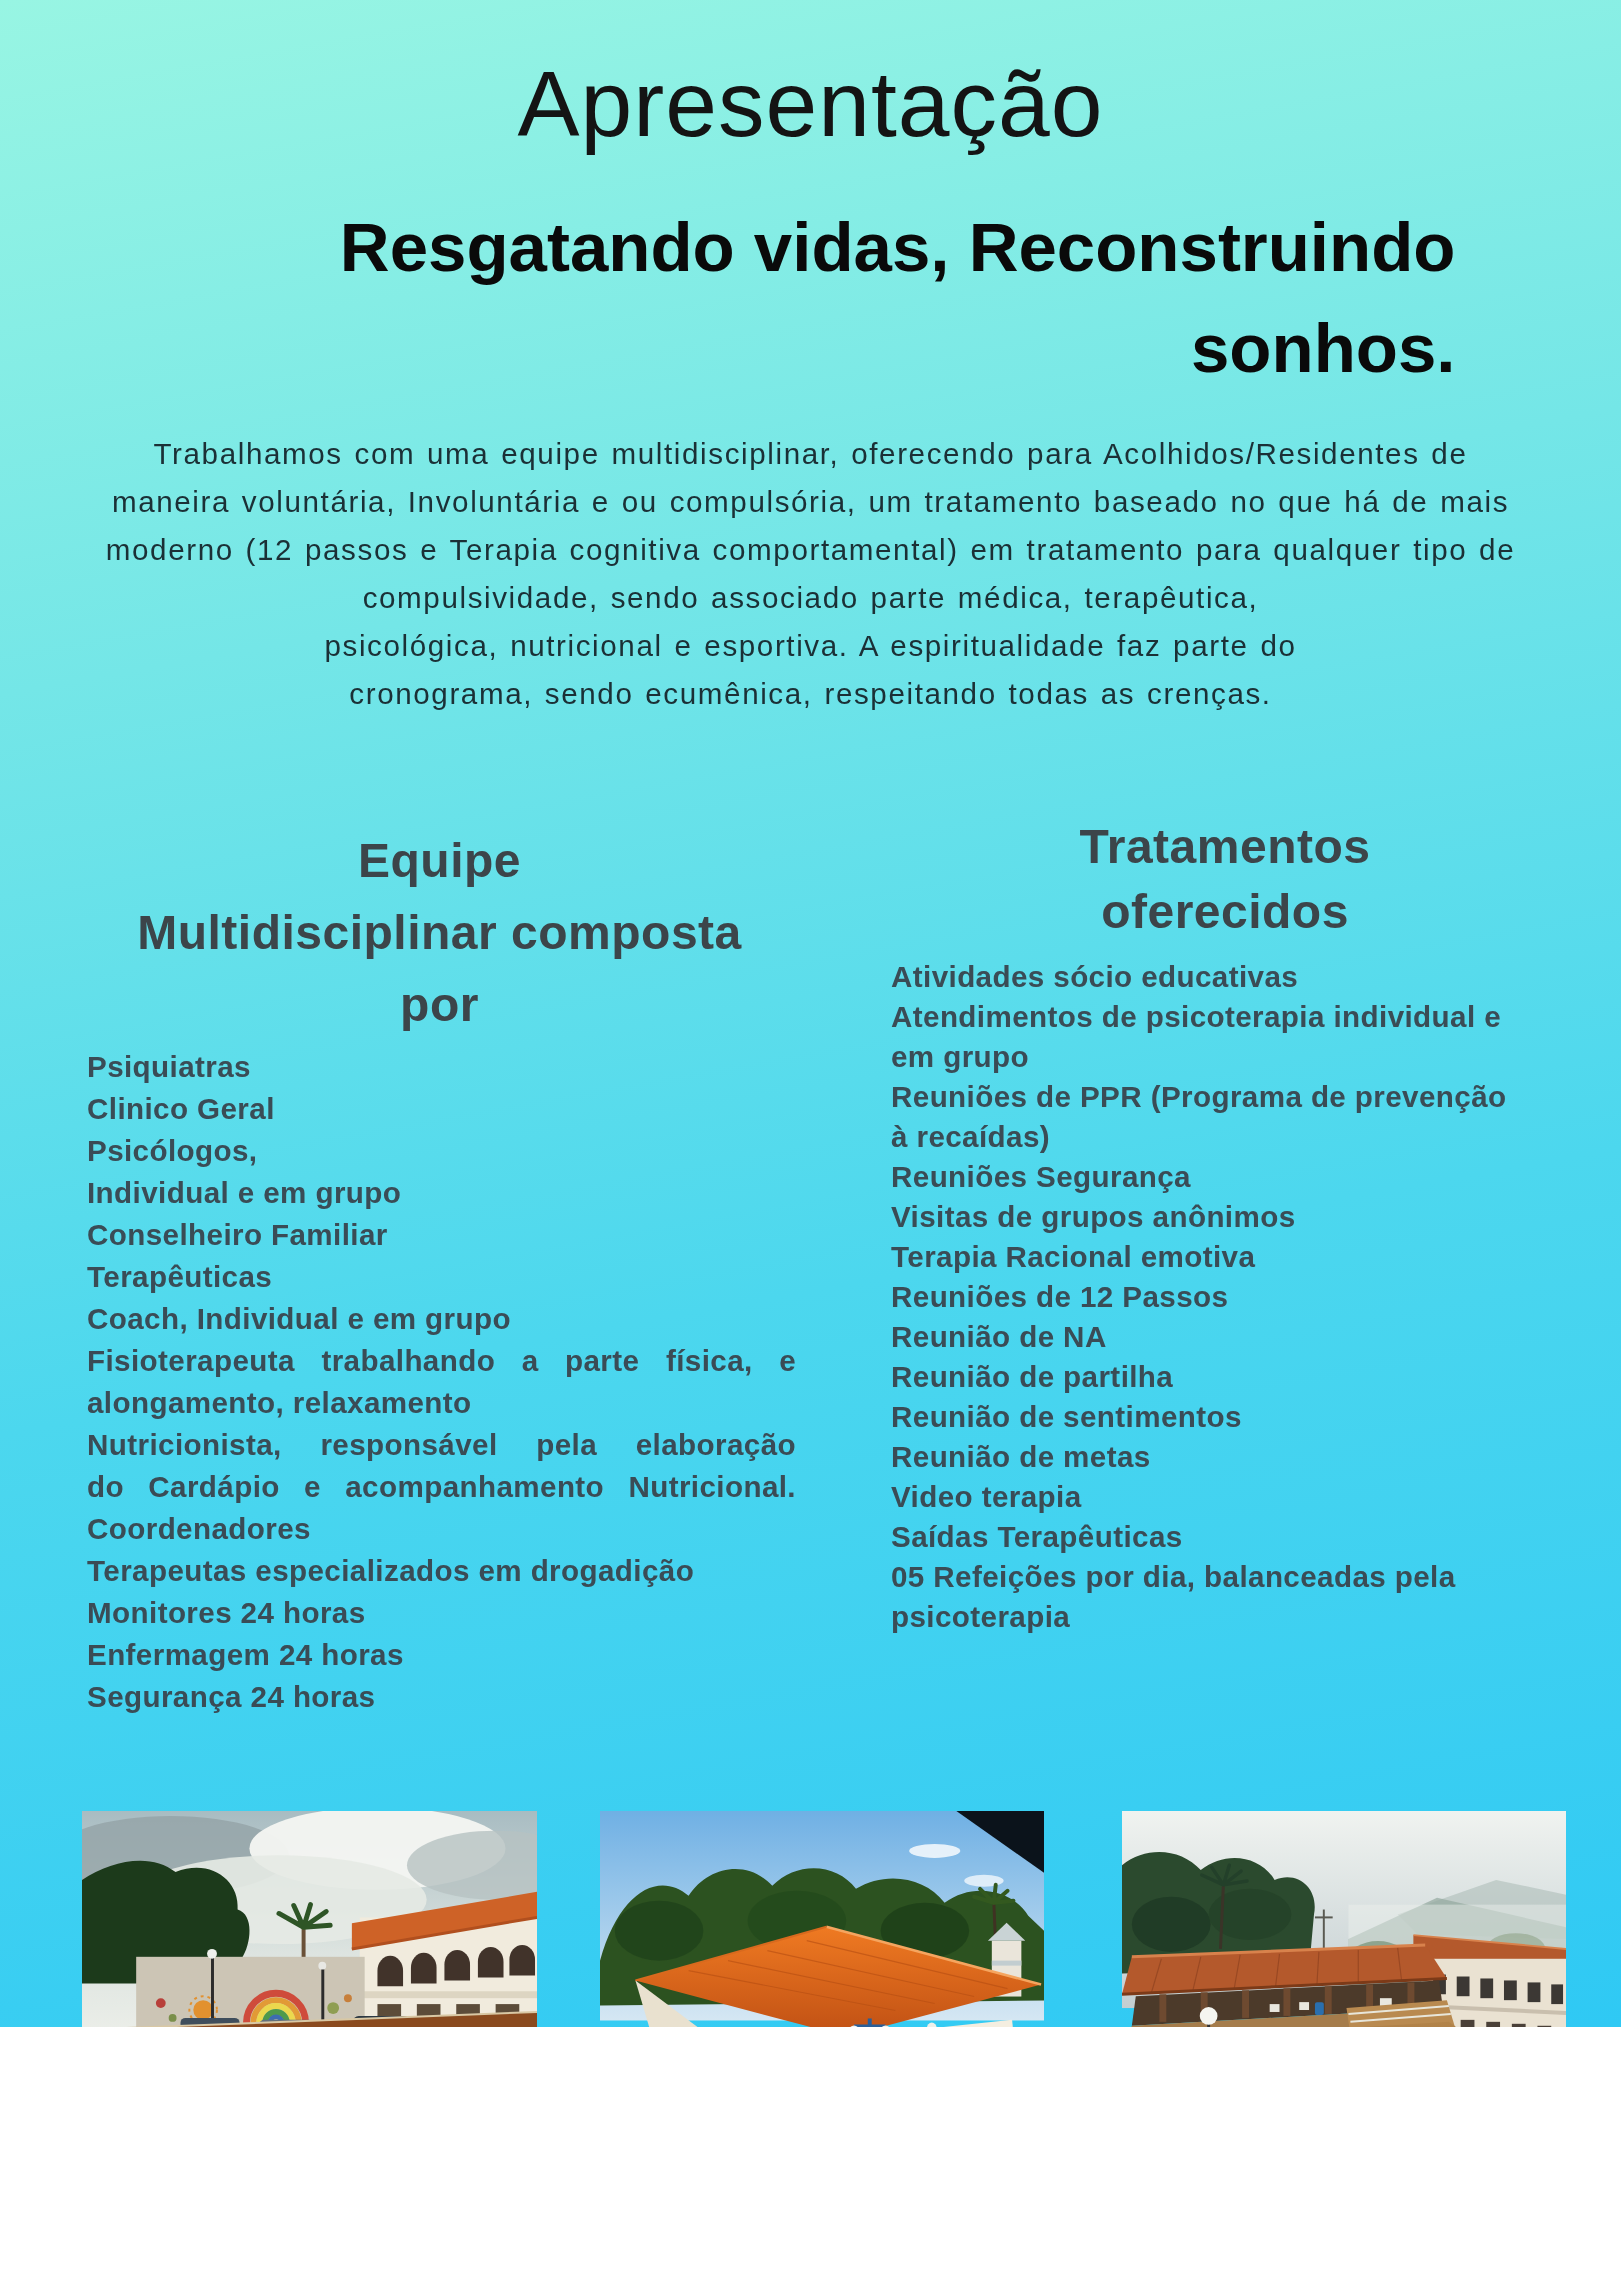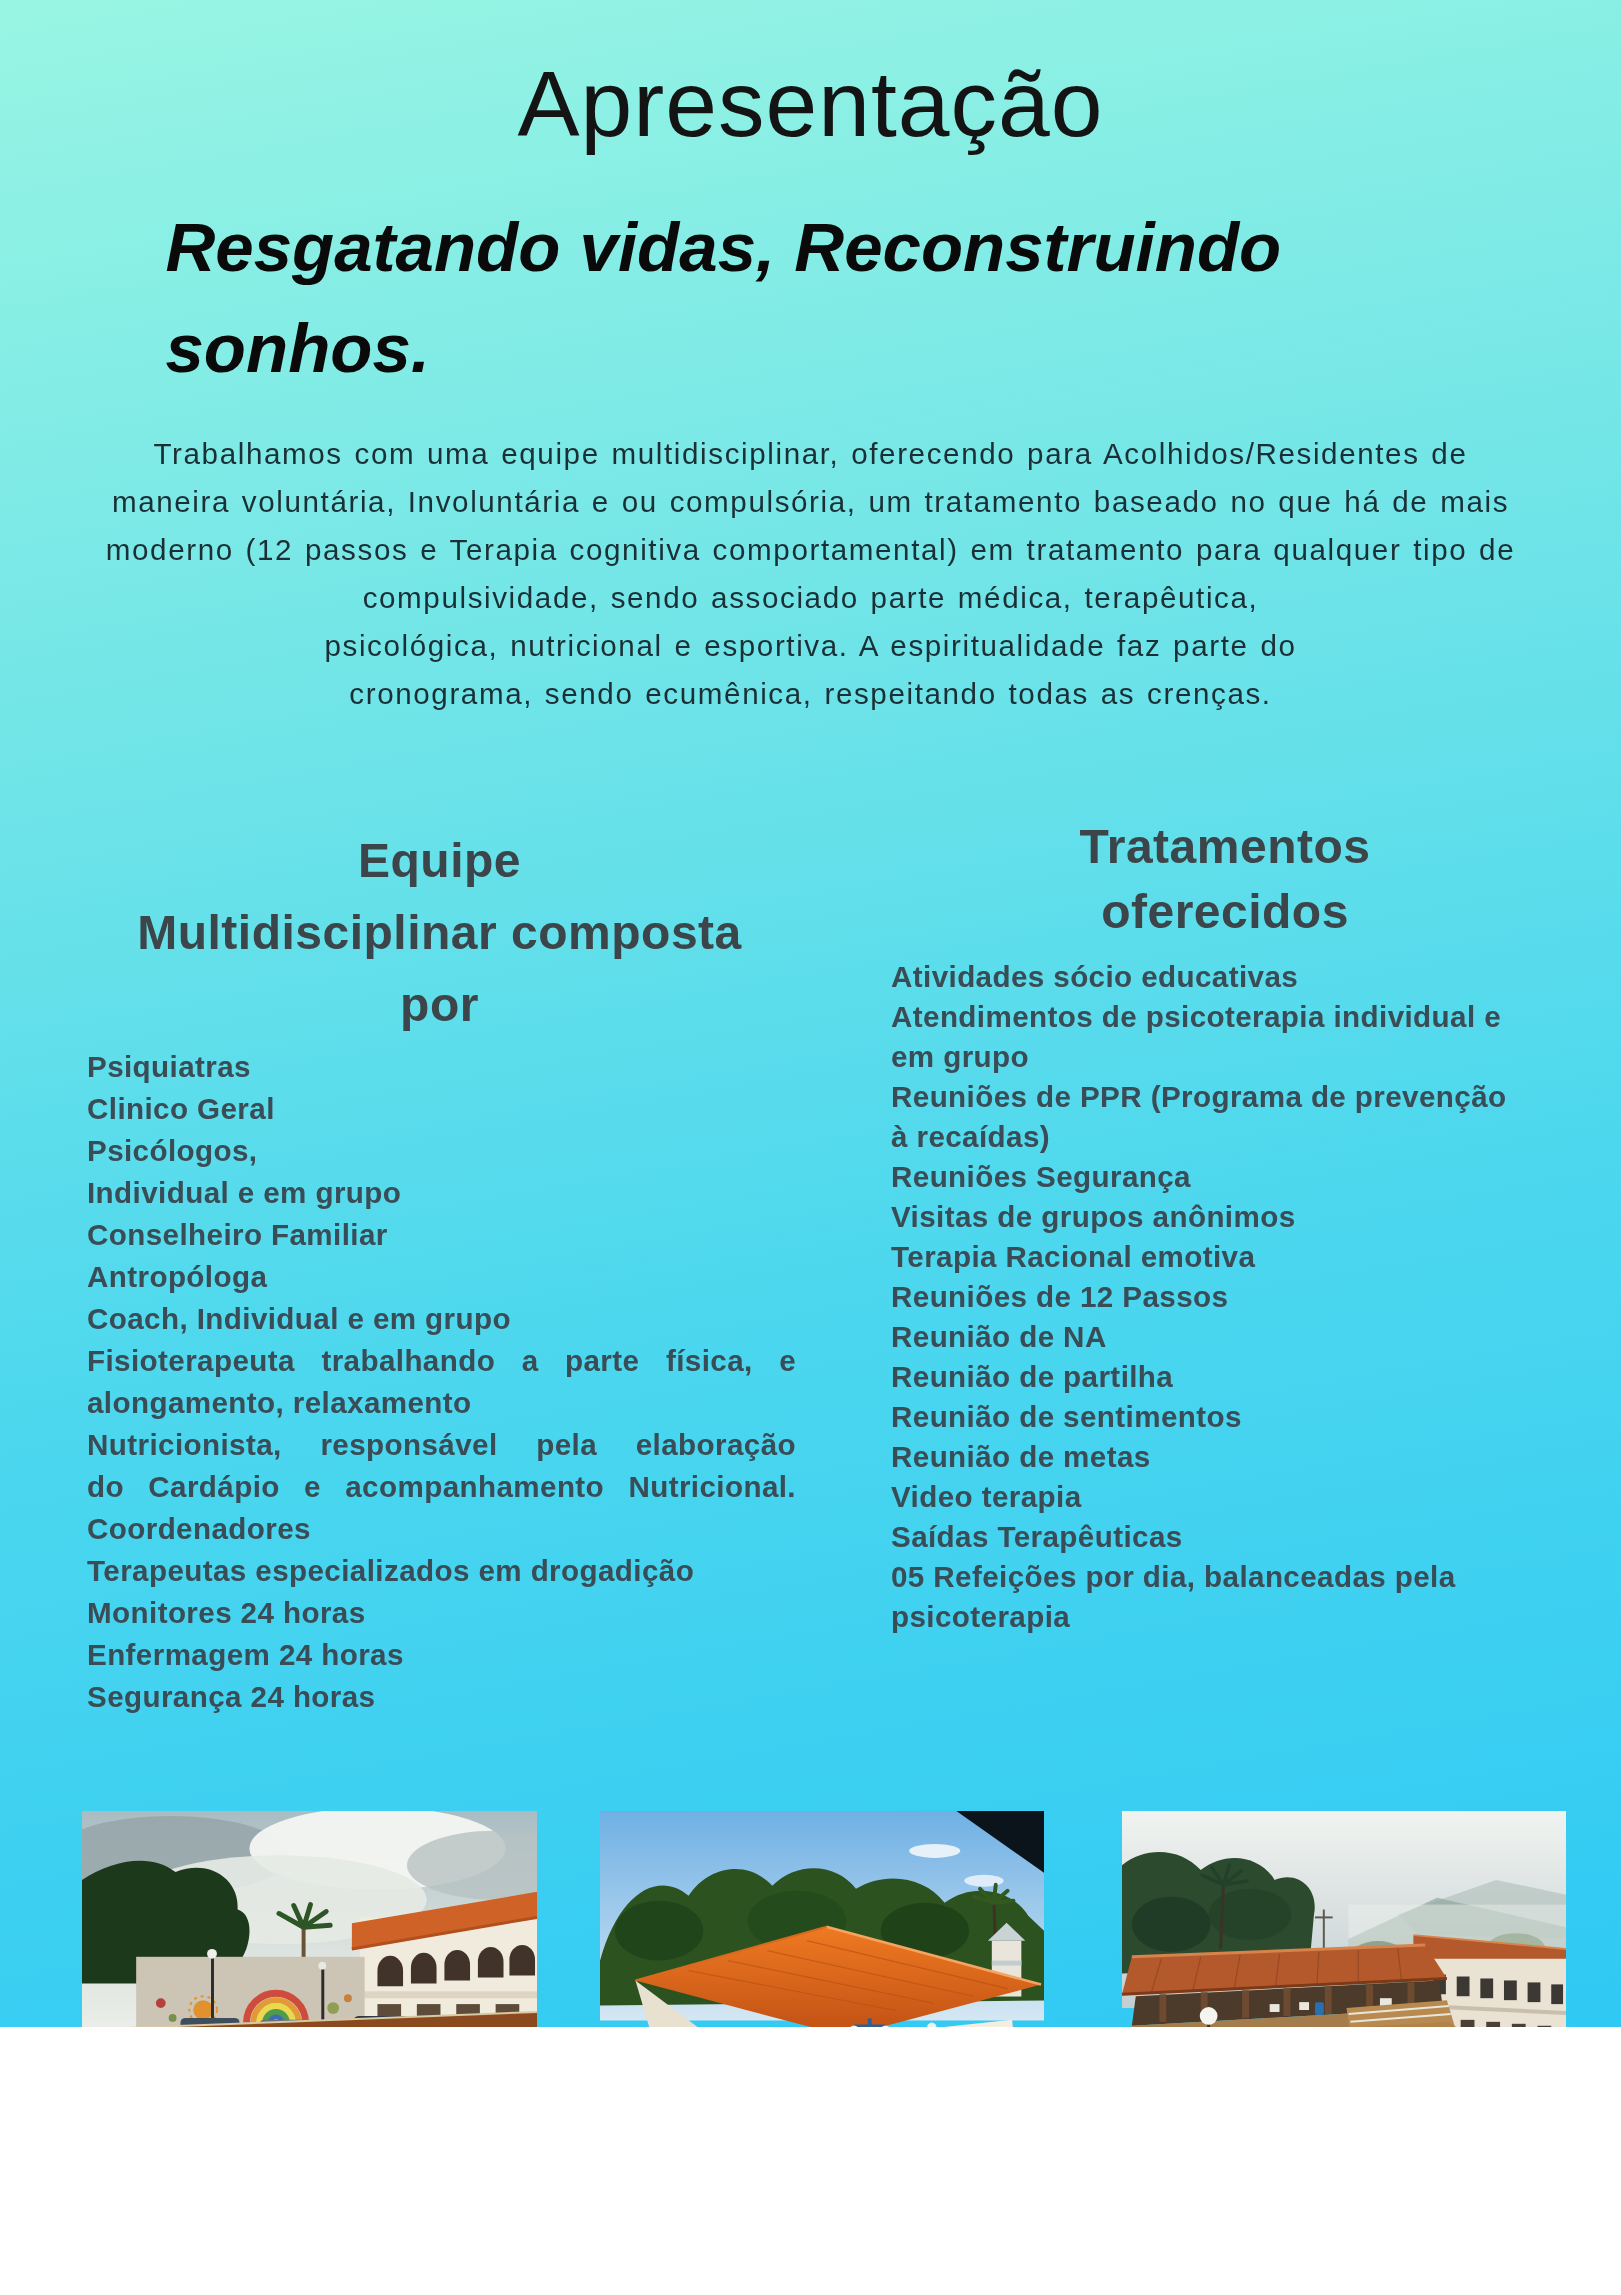--- a/index.html
+++ b/index.html
@@ -7,21 +7,21 @@
     position:relative;width:1621px;height:2027px;overflow:hidden;
     background:linear-gradient(170deg,#98f5e3 0%,#74e6e7 30%,#4cd7ee 62%,#2fc9f4 100%);
     font-family:"Liberation Sans",sans-serif;
   }
   .title{
     position:absolute;top:53px;left:0;width:100%;margin:0;text-align:center;
     font-size:93px;font-weight:400;letter-spacing:1px;color:#141414;line-height:1.1;
   }
   .subtitle{
     position:absolute;top:197px;left:50%;transform:translateX(-50%);width:1290px;margin:0;
-    text-align:left;font-size:69px;line-height:101px;font-weight:700;color:#0a0a0a;font-style:italic;
+    text-align:right;font-size:69px;line-height:101px;font-weight:700;color:#0a0a0a;
   }
   .intro{
     position:absolute;top:430px;left:0;width:100%;text-align:center;
     color:#1b3036;font-size:29.6px;line-height:48px;letter-spacing:1.6px;word-spacing:2px;
   }
   .col-head{position:absolute;margin:0;text-align:center;font-weight:700;color:#3c454a;font-size:48px;letter-spacing:0.5px;}
   #team-head{top:825px;left:84px;width:711px;line-height:72px;}
   #treat-head{top:814px;left:890px;width:670px;line-height:65px;}
   .col-list{position:absolute;font-weight:700;color:#3a4c56;font-size:29.6px;letter-spacing:0.4px;}
   .col-list .li{white-space:nowrap;}
@@ -57,21 +57,21 @@
     <div>Multidisciplinar composta</div>
     <div>por</div>
   </h3>
 
   <div class="col-list" id="team-list">
     <div class="li">Psiquiatras</div>
     <div class="li">Clinico Geral</div>
     <div class="li">Psicólogos,</div>
     <div class="li">Individual e em grupo</div>
     <div class="li">Conselheiro Familiar</div>
-    <div class="li">Antropóloga</div>
+    <div class="li">Terapêuticas</div>
     <div class="li">Coach, Individual e em grupo</div>
     <div class="li jl">Fisioterapeuta trabalhando a parte física, e</div>
     <div class="li">alongamento, relaxamento</div>
     <div class="li jl">Nutricionista, responsável pela elaboração</div>
     <div class="li jl">do Cardápio e acompanhamento Nutricional.</div>
     <div class="li">Coordenadores</div>
     <div class="li">Terapeutas especializados em drogadição</div>
     <div class="li">Monitores 24 horas</div>
     <div class="li">Enfermagem 24 horas</div>
     <div class="li">Segurança 24 horas</div>

